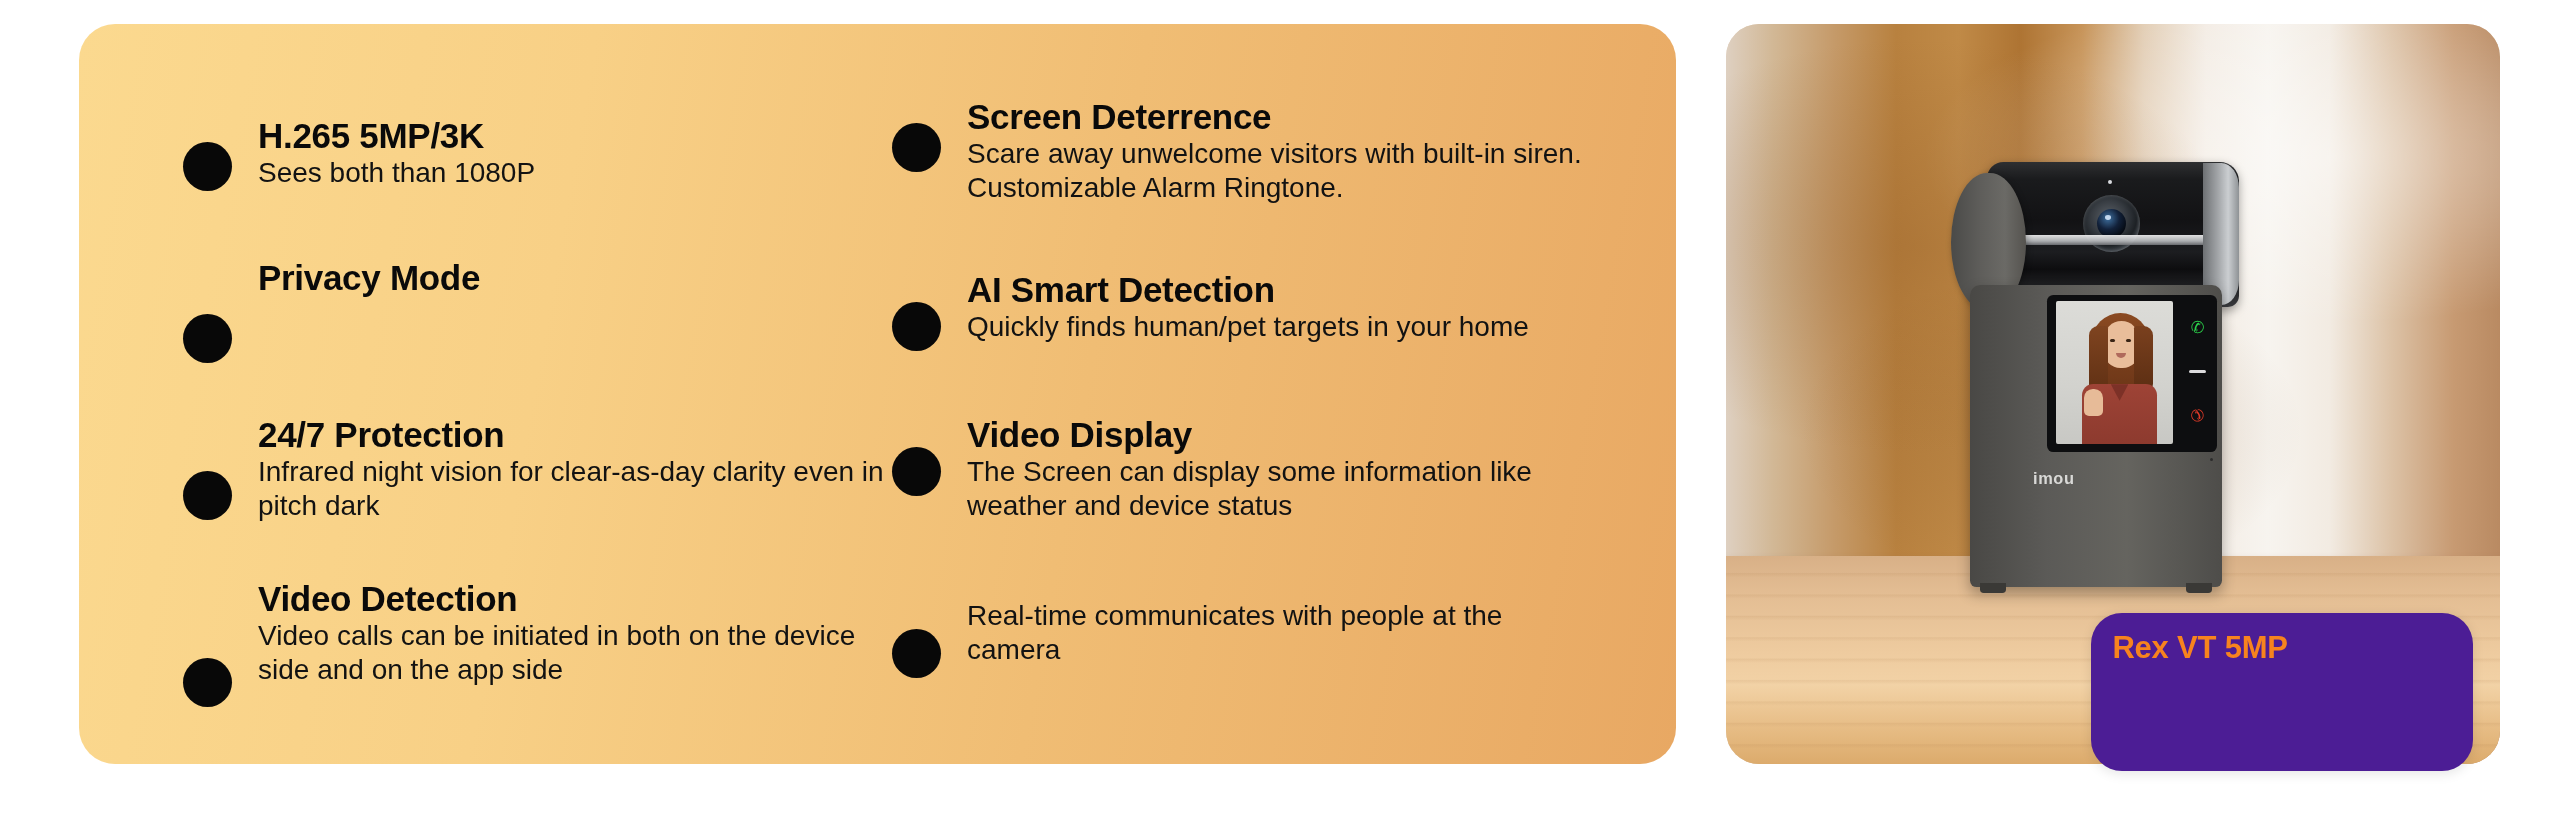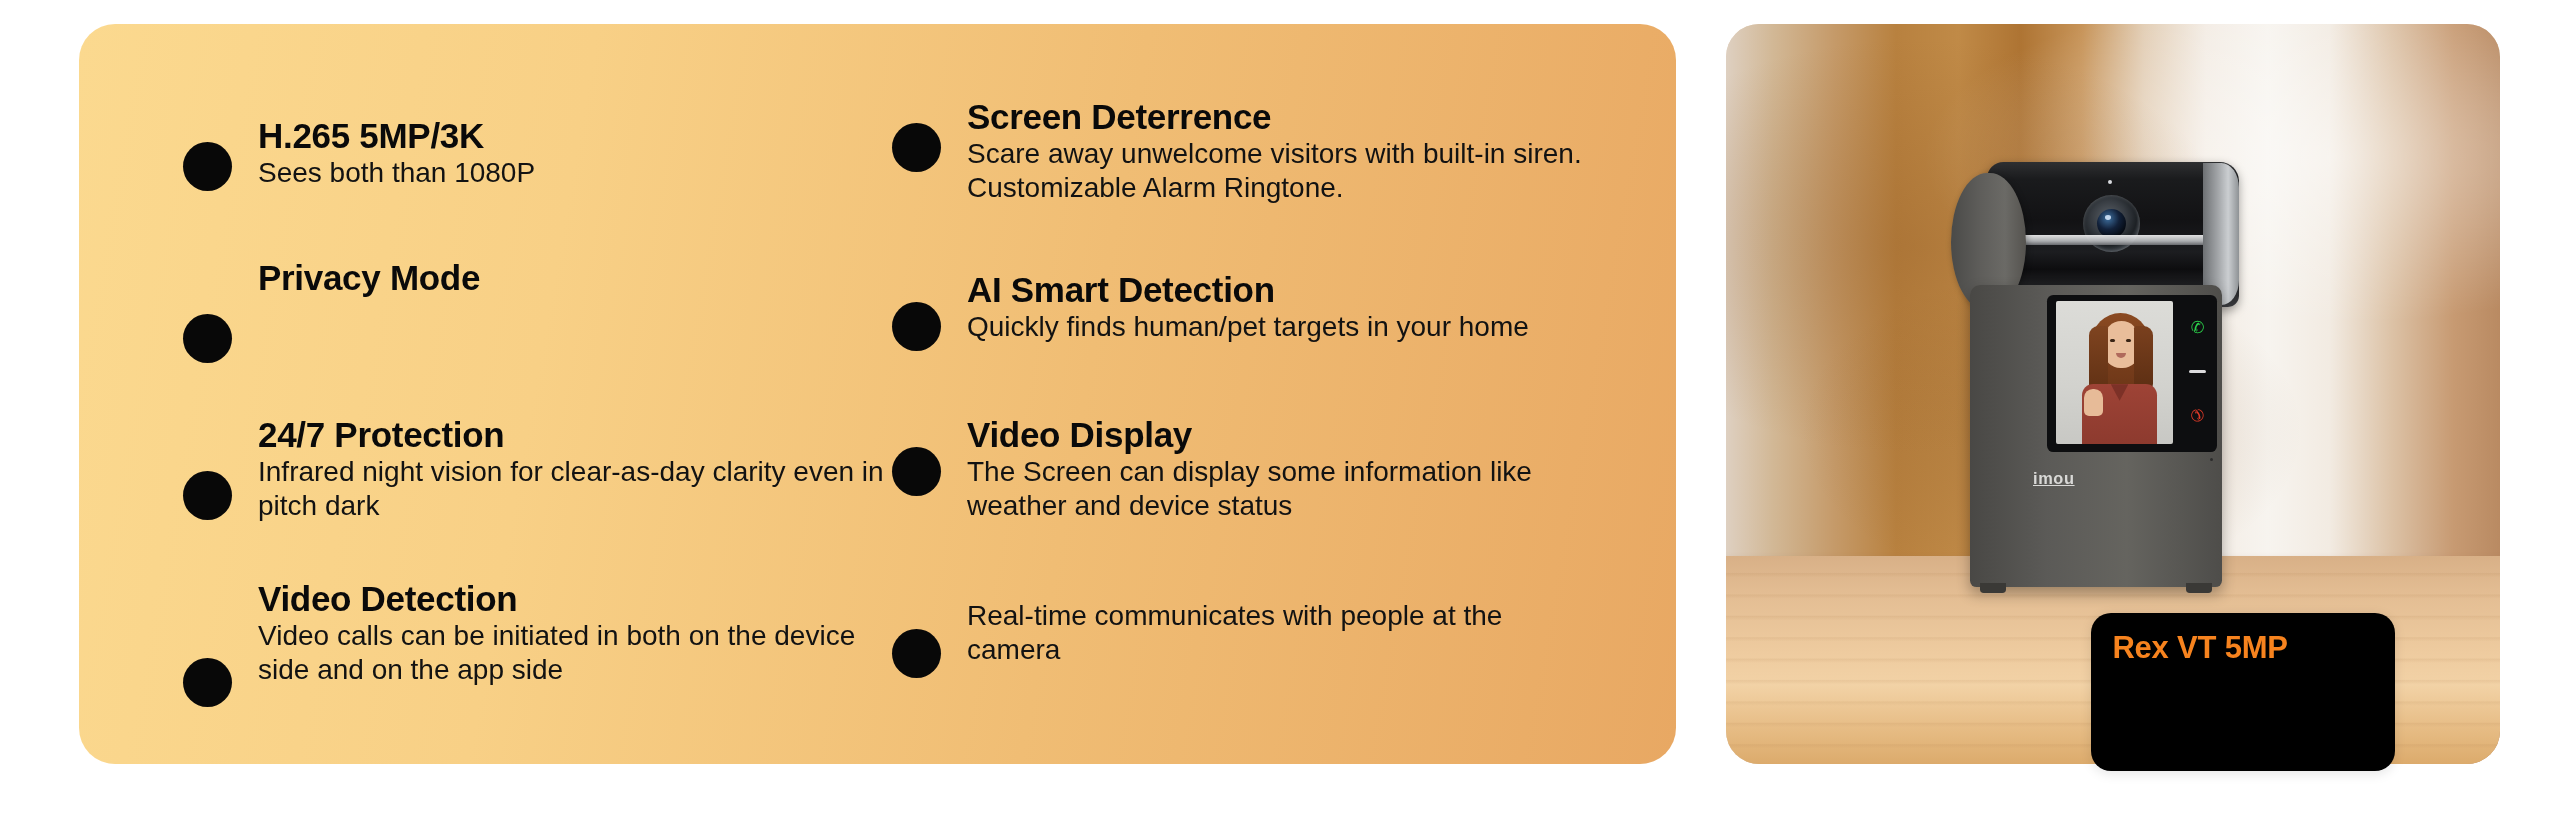--- a/index.html
+++ b/index.html
@@ -371,21 +371,20 @@
   }
   .cam-brand {
     position: absolute;
     left: 82px;
     bottom: 114px;
     font-size: 16.4px;
     font-weight: 700;
     color: #d9d9d7;
     letter-spacing: 0.6px;
     font-family: "Liberation Sans", sans-serif;
-    text-decoration: underline;
   }
   .cam-body-mic {
     position: absolute;
     right: 8.8px;
     bottom: 126px;
     width: 3.1px; height: 3.1px;
     border-radius: 50%;
     background: #2c2c2c;
   }
   .cam-foot-l, .cam-foot-r {
@@ -397,24 +396,24 @@
     background: #3a3936;
   }
   .cam-foot-l { left: 10px; }
   .cam-foot-r { right: 10px; }
 
   
   #product-card {
     position: absolute;
     left: 2091px;
     top: 613px;
-    width: 304px;
+    width: 382px;
     height: 158px;
-    background: #000000;
-    border-radius: 20px;
+    background: #4c1d95;
+    border-radius: 31px;
     box-shadow: 0 2.5px 11.3px rgba(0,0,0,0.10);
     padding: 19px 21.4px 0 21.4px;
     box-sizing: border-box;
   }
   #product-name {
     font-size: 31px;
     font-weight: 700;
     color: #f7831e;
     line-height: 1.05;
     letter-spacing: -0.2px;

